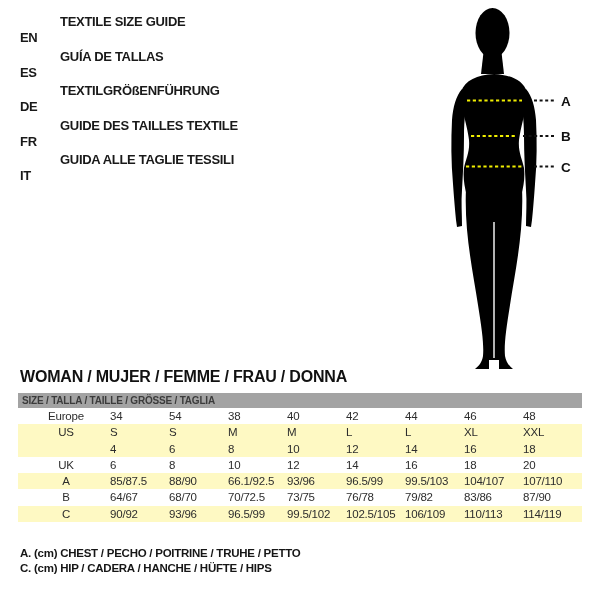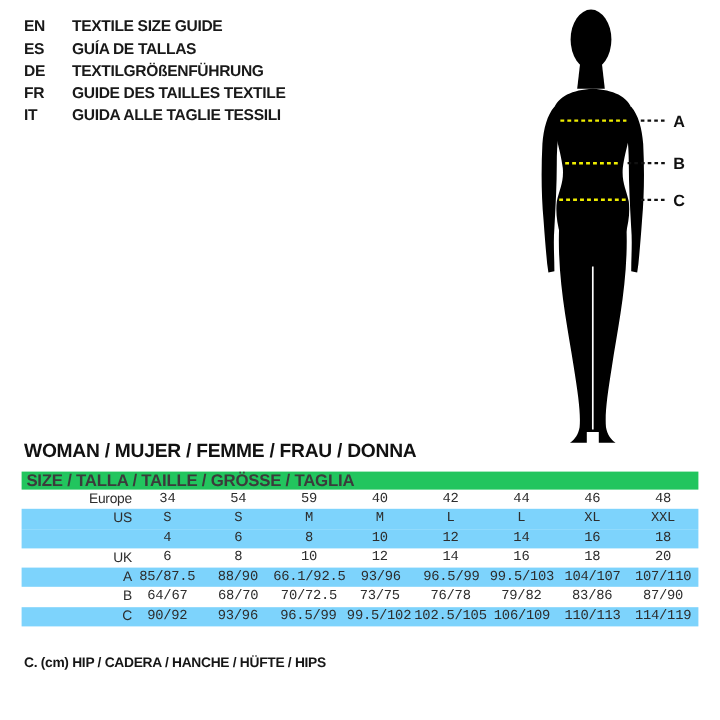--- a/index.html
+++ b/index.html
@@ -5,36 +5,36 @@
   html,body{margin:0;padding:0;}
   body{
     width:600px;height:600px;background:#ffffff;position:relative;overflow:hidden;
     font-family:"Liberation Sans", sans-serif;color:#1b1b1b;
   }
   .abs{position:absolute;}
 
   
   .lang-block{left:20px;top:13px;}
   .lang-row{display:flex;line-height:18.6px;font-size:13px;font-weight:bold;letter-spacing:-0.3px;color:#191919;}
-  .lang-code{width:40px;flex:0 0 40px;}
+  .lang-code{width:40px;flex:0 0 40px;margin-top:16px;}
 
   
   .figure-wrap{left:415px;top:0;width:185px;height:378px;}
   .figure-wrap svg{display:block;}
 
   
   .category-line{left:20px;top:368px;font-size:16px;font-weight:bold;letter-spacing:-0.2px;color:#111;}
 
   
   .size-table{left:18px;top:393px;width:564px;font-size:11.5px;letter-spacing:-0.2px;color:#2d2d2d;}
-  .table-header{height:15px;line-height:15px;background:#22c55e;color:#3b3b3b;font-weight:bold;padding-left:4px;font-size:14px;}
+  .table-header{height:15px;line-height:15px;background:#a3a3a3;color:#3b3b3b;font-weight:bold;padding-left:4px;font-size:10px;}
   .t-row{display:flex;height:16.3px;line-height:16.4px;}
-  .t-row.striped{background:#7dd3fc;}
-  .t-label{width:88px;flex:0 0 88px;padding-left:4px;text-align:right;}
-  .t-cell{flex:1;text-align:center;font-family:Liberation Mono, monospace;}
+  .t-row.striped{background:#fef9c3;}
+  .t-label{width:88px;flex:0 0 88px;padding-left:4px;text-align:center;}
+  .t-cell{flex:1;}
 
   
   .legend-block{left:20px;top:546px;}
   .legend-line{font-size:11.5px;font-weight:bold;line-height:15.4px;letter-spacing:-0.25px;color:#161616;}
 </style>
 </head>
 <body>
 
 <div class="abs lang-block">
 
@@ -133,21 +133,21 @@
 
 <div class="abs category-line">WOMAN / MUJER / FEMME / FRAU / DONNA</div>
 
 <div class="abs size-table">
   <div class="table-header">SIZE / TALLA / TAILLE / GRÖSSE / TAGLIA</div>
 
     <div class="t-row">
       <span class="t-label">Europe</span>
       <span class="t-cell">34</span>
       <span class="t-cell">54</span>
-      <span class="t-cell">59</span>
+      <span class="t-cell">38</span>
       <span class="t-cell">40</span>
       <span class="t-cell">42</span>
       <span class="t-cell">44</span>
       <span class="t-cell">46</span>
       <span class="t-cell">48</span>
     </div>
 
     <div class="t-row striped">
       <span class="t-label">US</span>
       <span class="t-cell">S</span>
@@ -217,17 +217,18 @@
       <span class="t-cell">102.5/105</span>
       <span class="t-cell">106/109</span>
       <span class="t-cell">110/113</span>
       <span class="t-cell">114/119</span>
     </div>
 
 </div>
 
 <div class="abs legend-block">
 
+    <div class="legend-line">A. (cm) CHEST / PECHO / POITRINE / TRUHE / PETTO</div>
 
 
     <div class="legend-line">C. (cm) HIP / CADERA / HANCHE / HÜFTE / HIPS</div>
 
 </div>
 
 </body></html>

